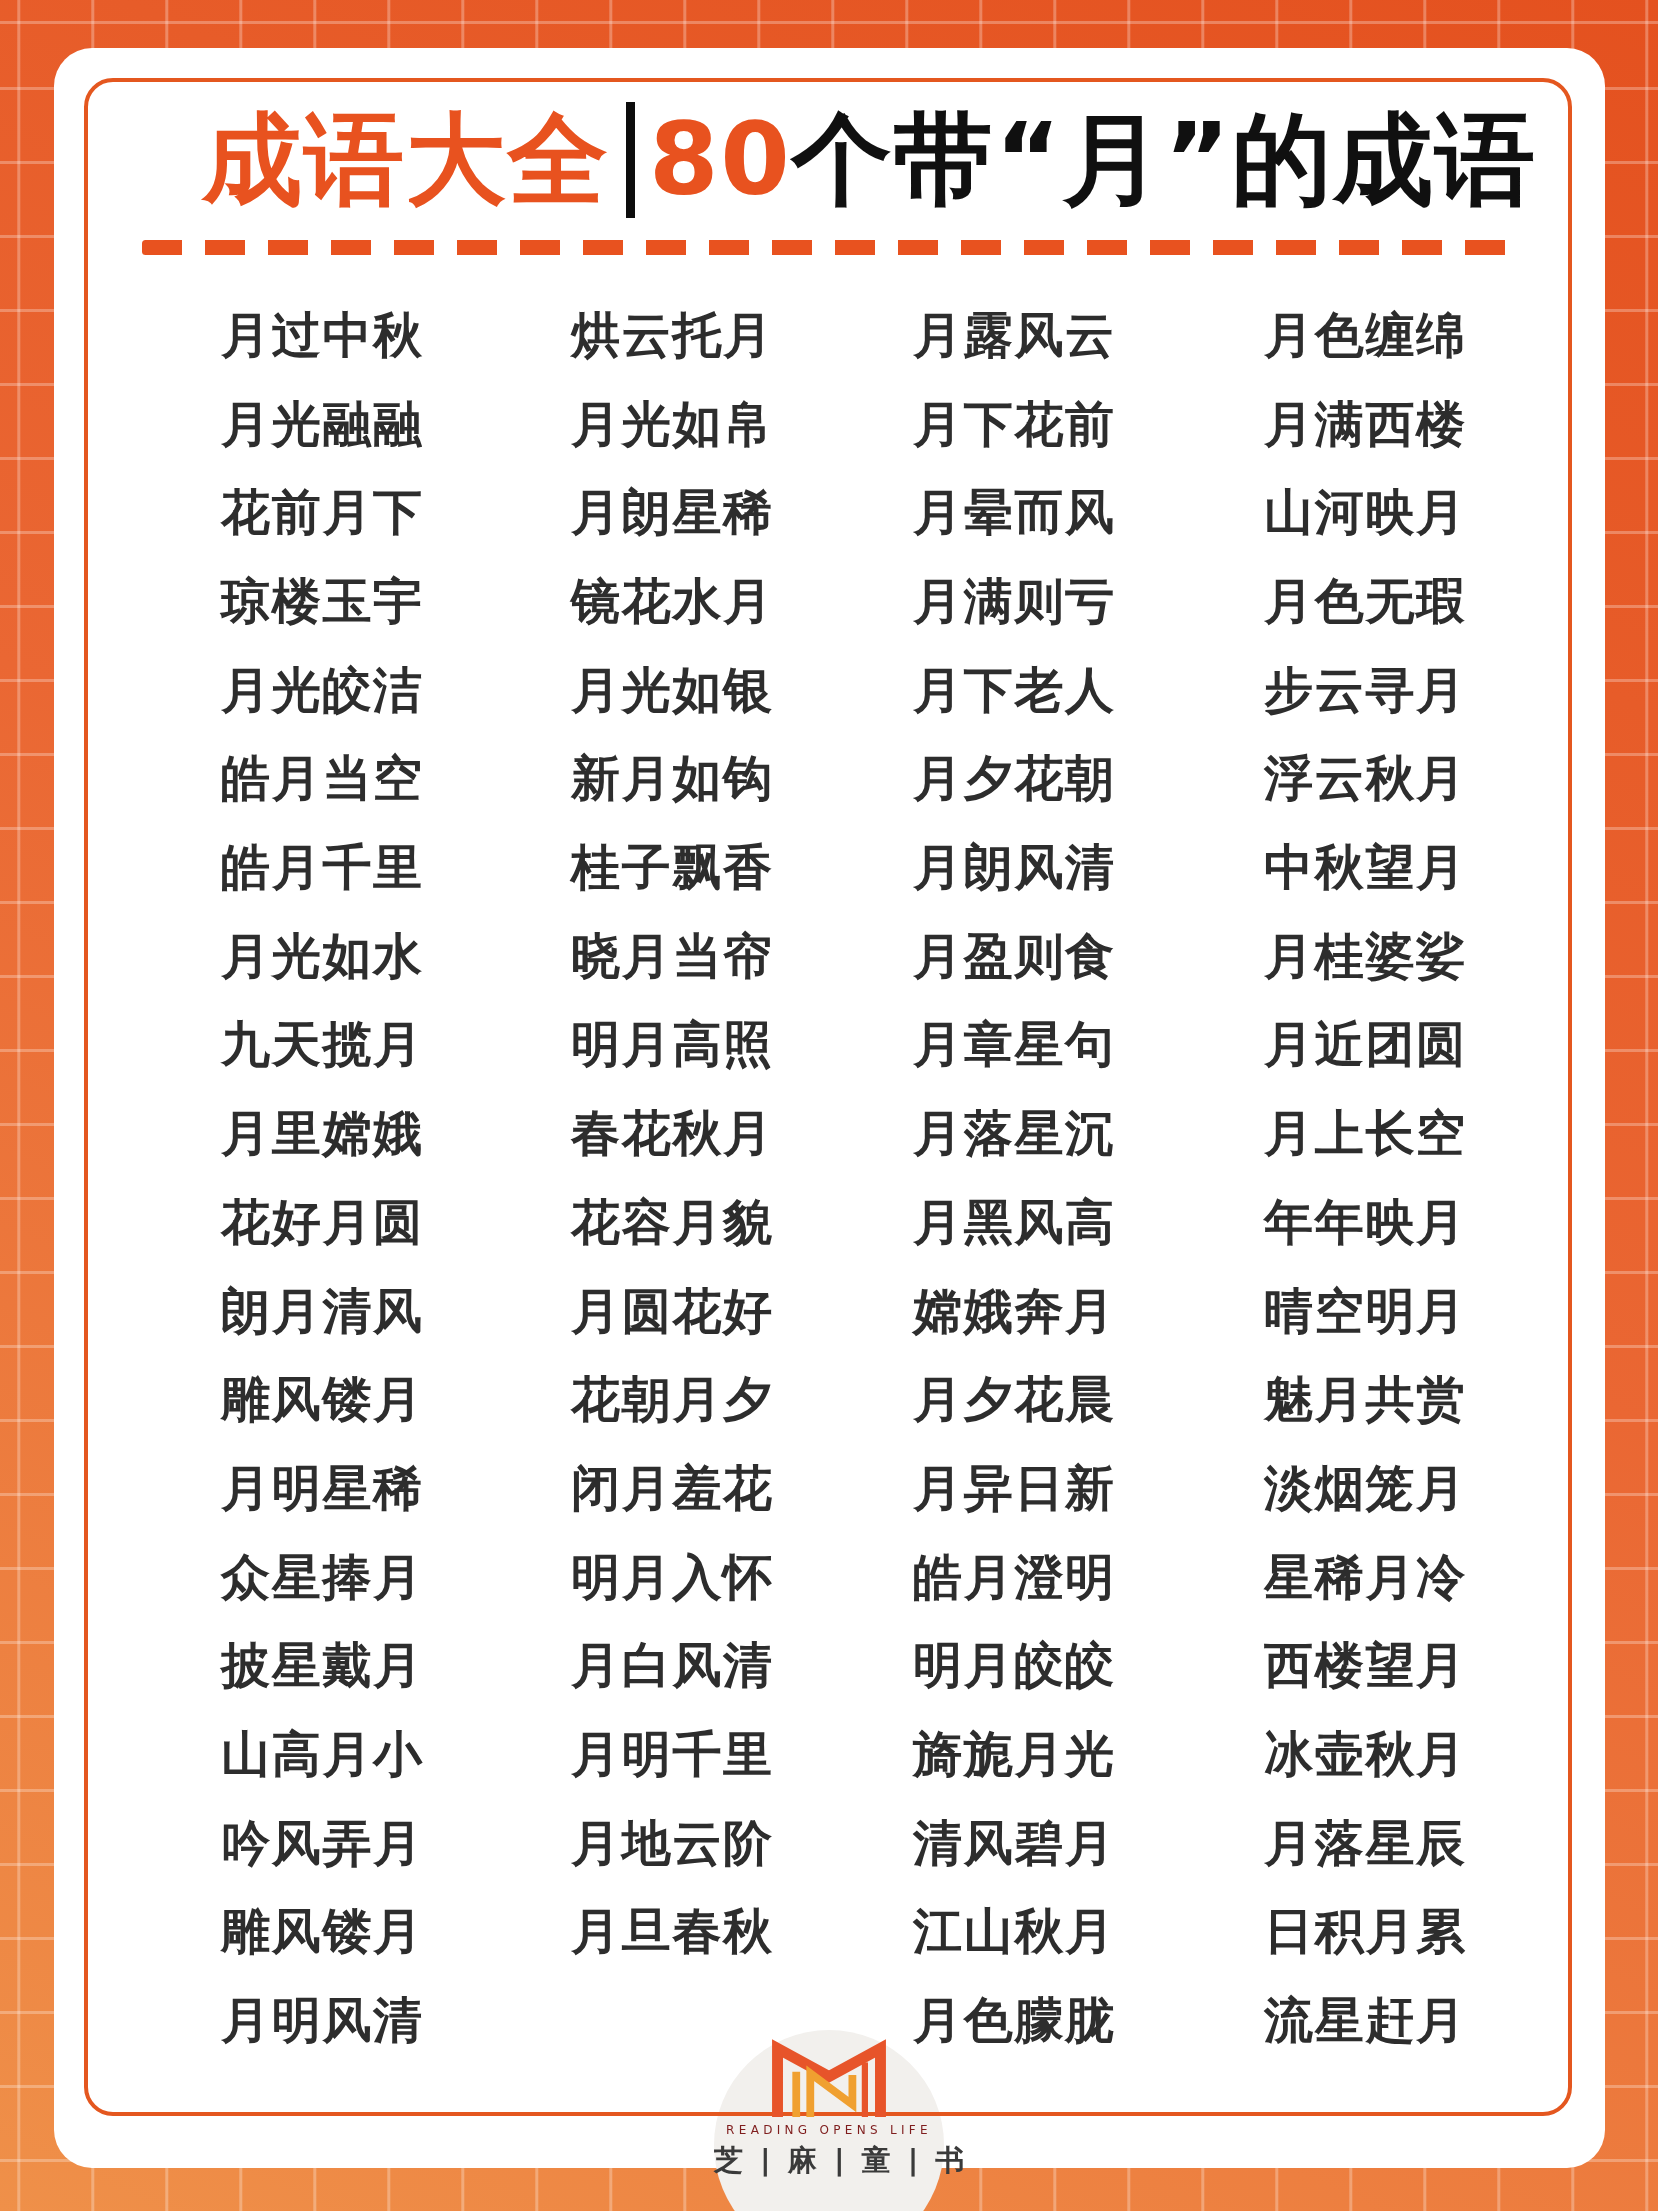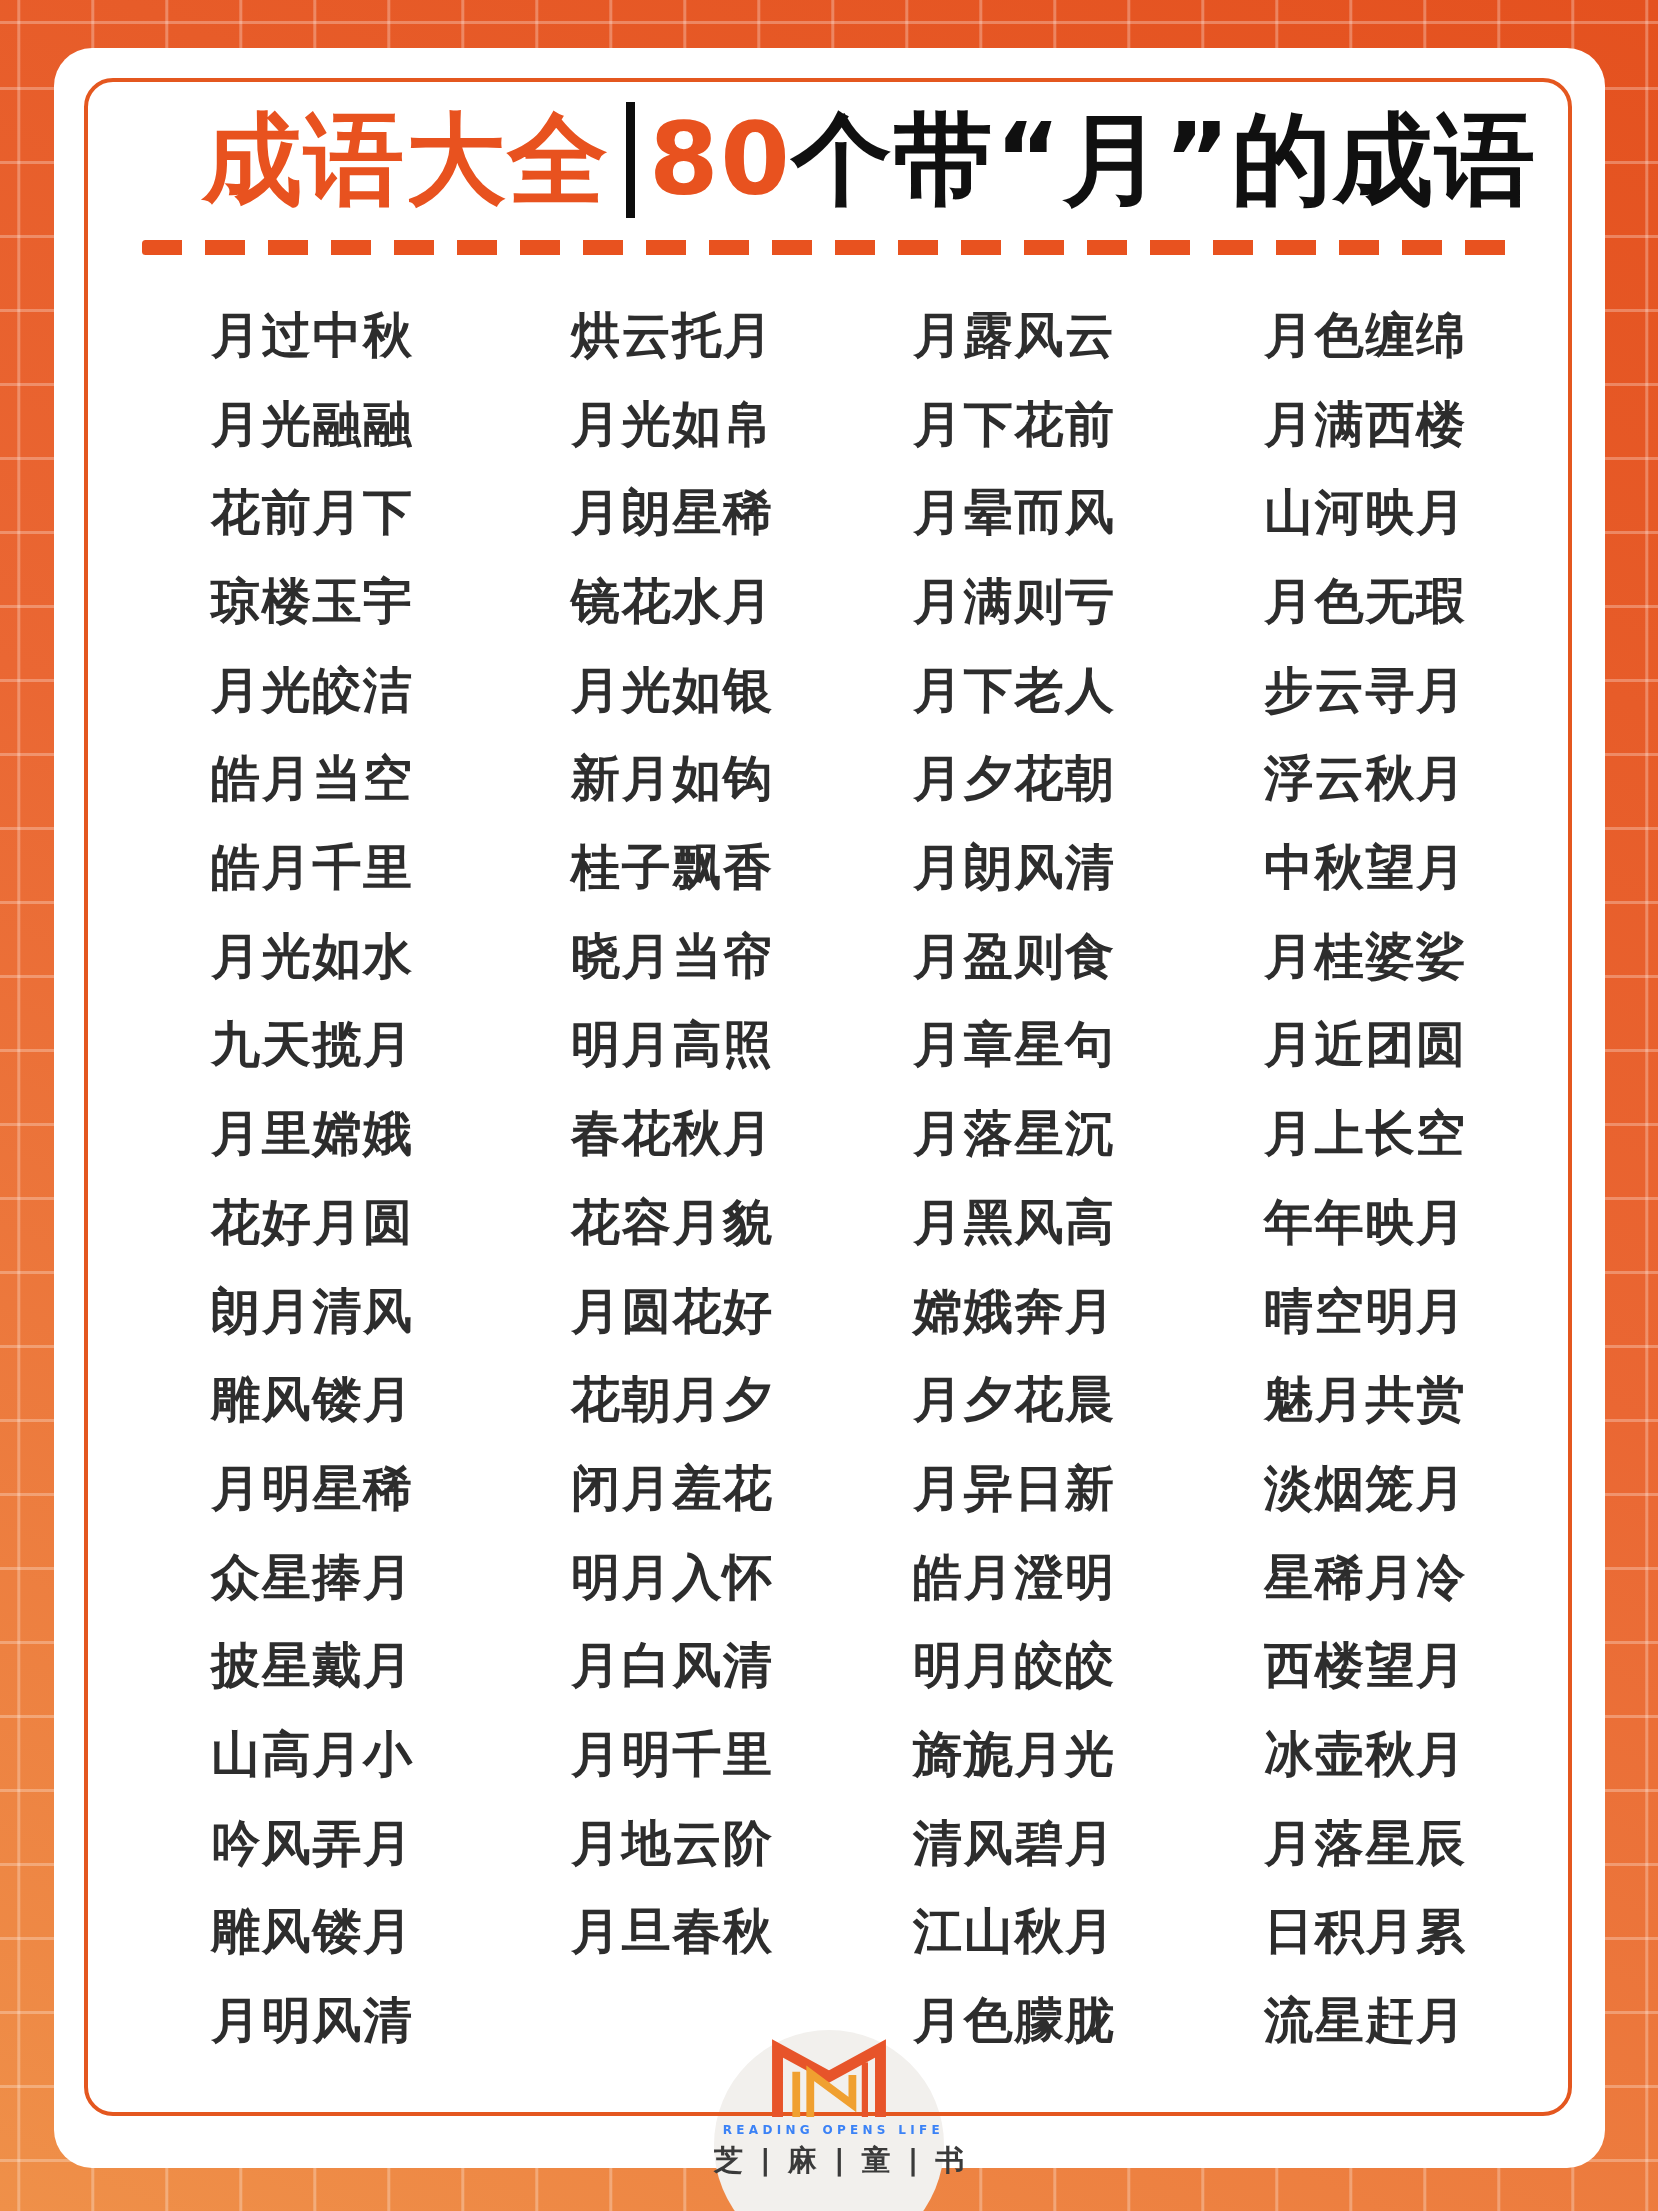--- a/index.html
+++ b/index.html
@@ -50,30 +50,30 @@
   .title-dashes{
     position:absolute;left:142px;top:240px;width:1377px;height:14.7px;
     background:repeating-linear-gradient(90deg,#e8521f 0 40px,transparent 40px 63px);
     border-radius:3.5px;
   }
   
   .idiom-col{
     position:absolute;top:291px;height:1774px;width:346px;
     display:grid;grid-template-rows:repeat(20,1fr);
   }
-  .col-0{left:211px;} .col-1{left:571px;} .col-2{left:913px;} .col-3{left:1264px;}
+  .col-0{left:221px;} .col-1{left:571px;} .col-2{left:913px;} .col-3{left:1264px;}
   .idiom{
     display:flex;align-items:center;justify-content:flex-start;
     font-size:49px;font-weight:700;color:#2d2d2d;letter-spacing:1.7px;line-height:1;
   }
   
   .logo-mark{position:absolute;left:764px;top:2039px;width:130px;height:78px;}
   .logo-tagline{
-    position:absolute;left:714px;top:2123px;width:230px;text-align:right;
-    font-size:12px;font-weight:700;letter-spacing:4.3px;color:#3b82f6;white-space:nowrap;
+    position:absolute;left:714px;top:2123px;width:230px;text-align:center;
+    font-size:12px;font-weight:400;letter-spacing:4.3px;color:#7f1d1d;white-space:nowrap;
   }
   .logo-cn{
     position:absolute;left:714px;top:2141px;width:230px;text-align:center;
     font-size:29px;font-weight:700;letter-spacing:3.5px;color:#3a3a3a;white-space:nowrap;
   }
 </style>
 </head>
 <body>
 
 <div class="bg"></div>

